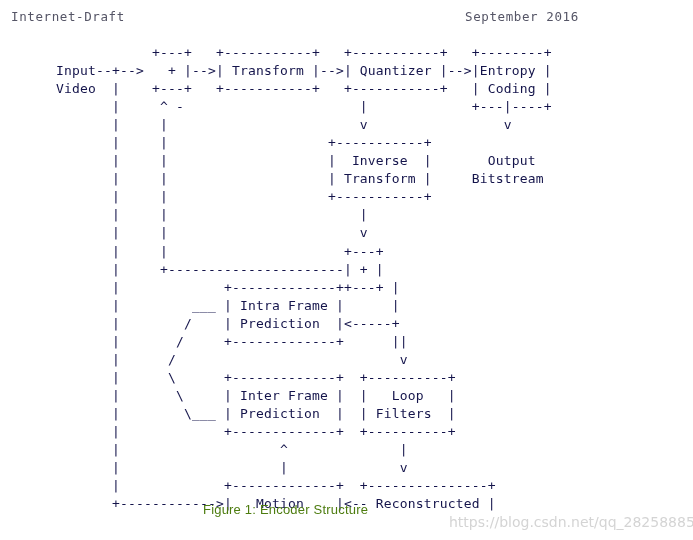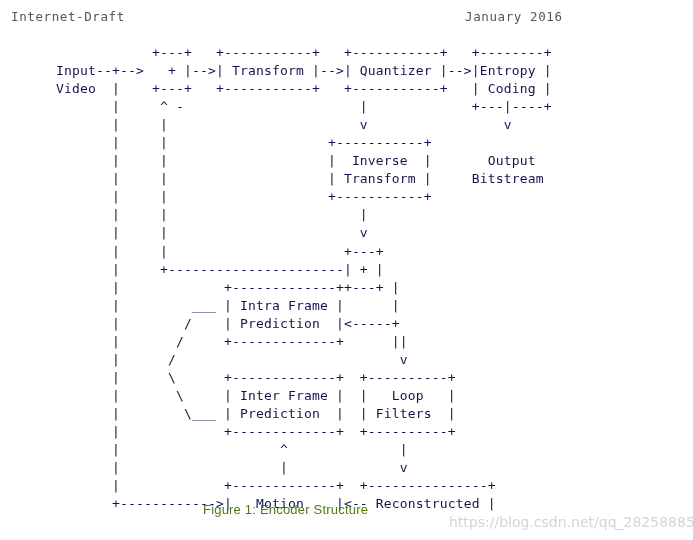--- a/index.html
+++ b/index.html
@@ -85,21 +85,21 @@
     user-select: none;
   }
 </style>
 </head>
 <body>
 
 <div class="page">
 
   <div class="doc-header">
     <span class="hdr-left">Internet-Draft</span>
-    <span class="hdr-right">January 2016</span>
+    <span class="hdr-right">September 2016</span>
   </div>
 
   <pre class="ascii-figure" id="ascii-art">            +---+   +-----------+   +-----------+   +--------+
 Input--+--&gt;   + |--&gt;| Transform |--&gt;| Quantizer |--&gt;|Entropy |
 Video  |    +---+   +-----------+   +-----------+   | Coding |
        |     ^ -                      |             +---|----+
        |     |                        v                 v
        |     |                    +-----------+
        |     |                    |  Inverse  |       Output
        |     |                    | Transform |     Bitstream

